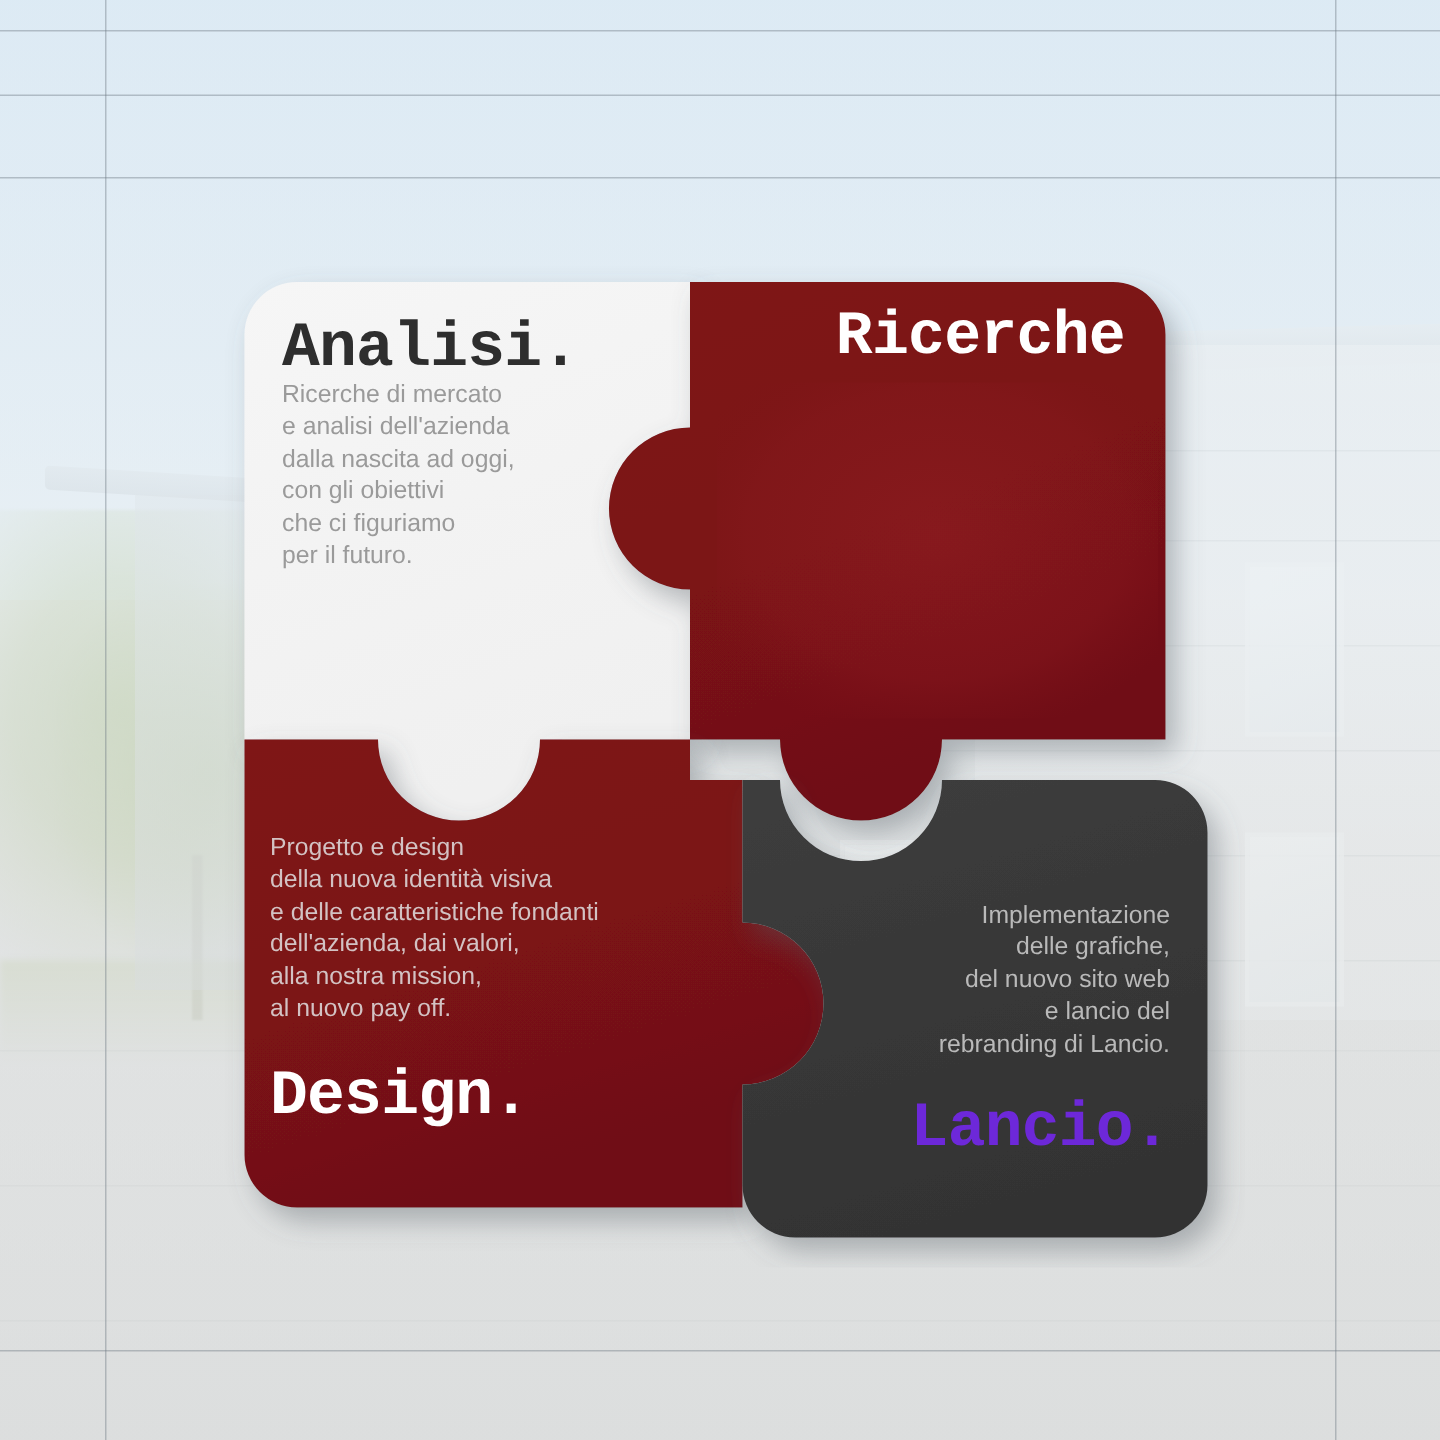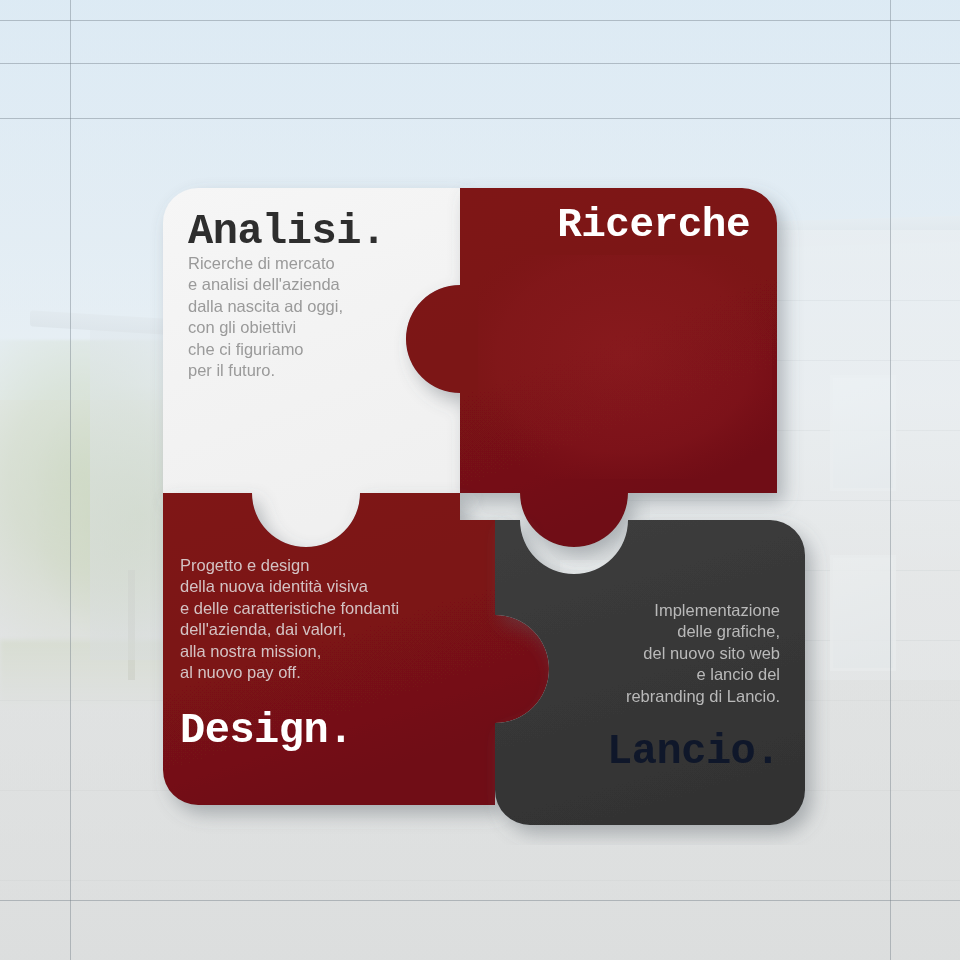--- a/index.html
+++ b/index.html
@@ -123,21 +123,21 @@
   #t-strategia .body{margin-top:16px;color:#cbb9ba;text-align:right;}
 
   
   #t-design{left:30px;top:380px;width:310px;}
   #t-design .body{color:#d3c2c3;text-align:left;}
   #t-design .head{font-size:42px;color:#ffffff;margin-top:26px;letter-spacing:-.5px;}
 
   
   #t-lancio{left:400px;top:425px;width:230px;text-align:right;}
   #t-lancio .body{color:#b9b9b9;text-align:right;}
-  #t-lancio .head{font-size:42px;color:#0f172a;margin-top:24px;letter-spacing:-.5px;}
+  #t-lancio .head{font-size:42px;color:#6d28d9;margin-top:24px;letter-spacing:-.5px;}
 </style>
 </head>
 <body>
 
 <div id="stage">
 
   <div class="bg-layer">
     <div class="bg-sky"></div>
     <div class="bg-ground"></div>
 

